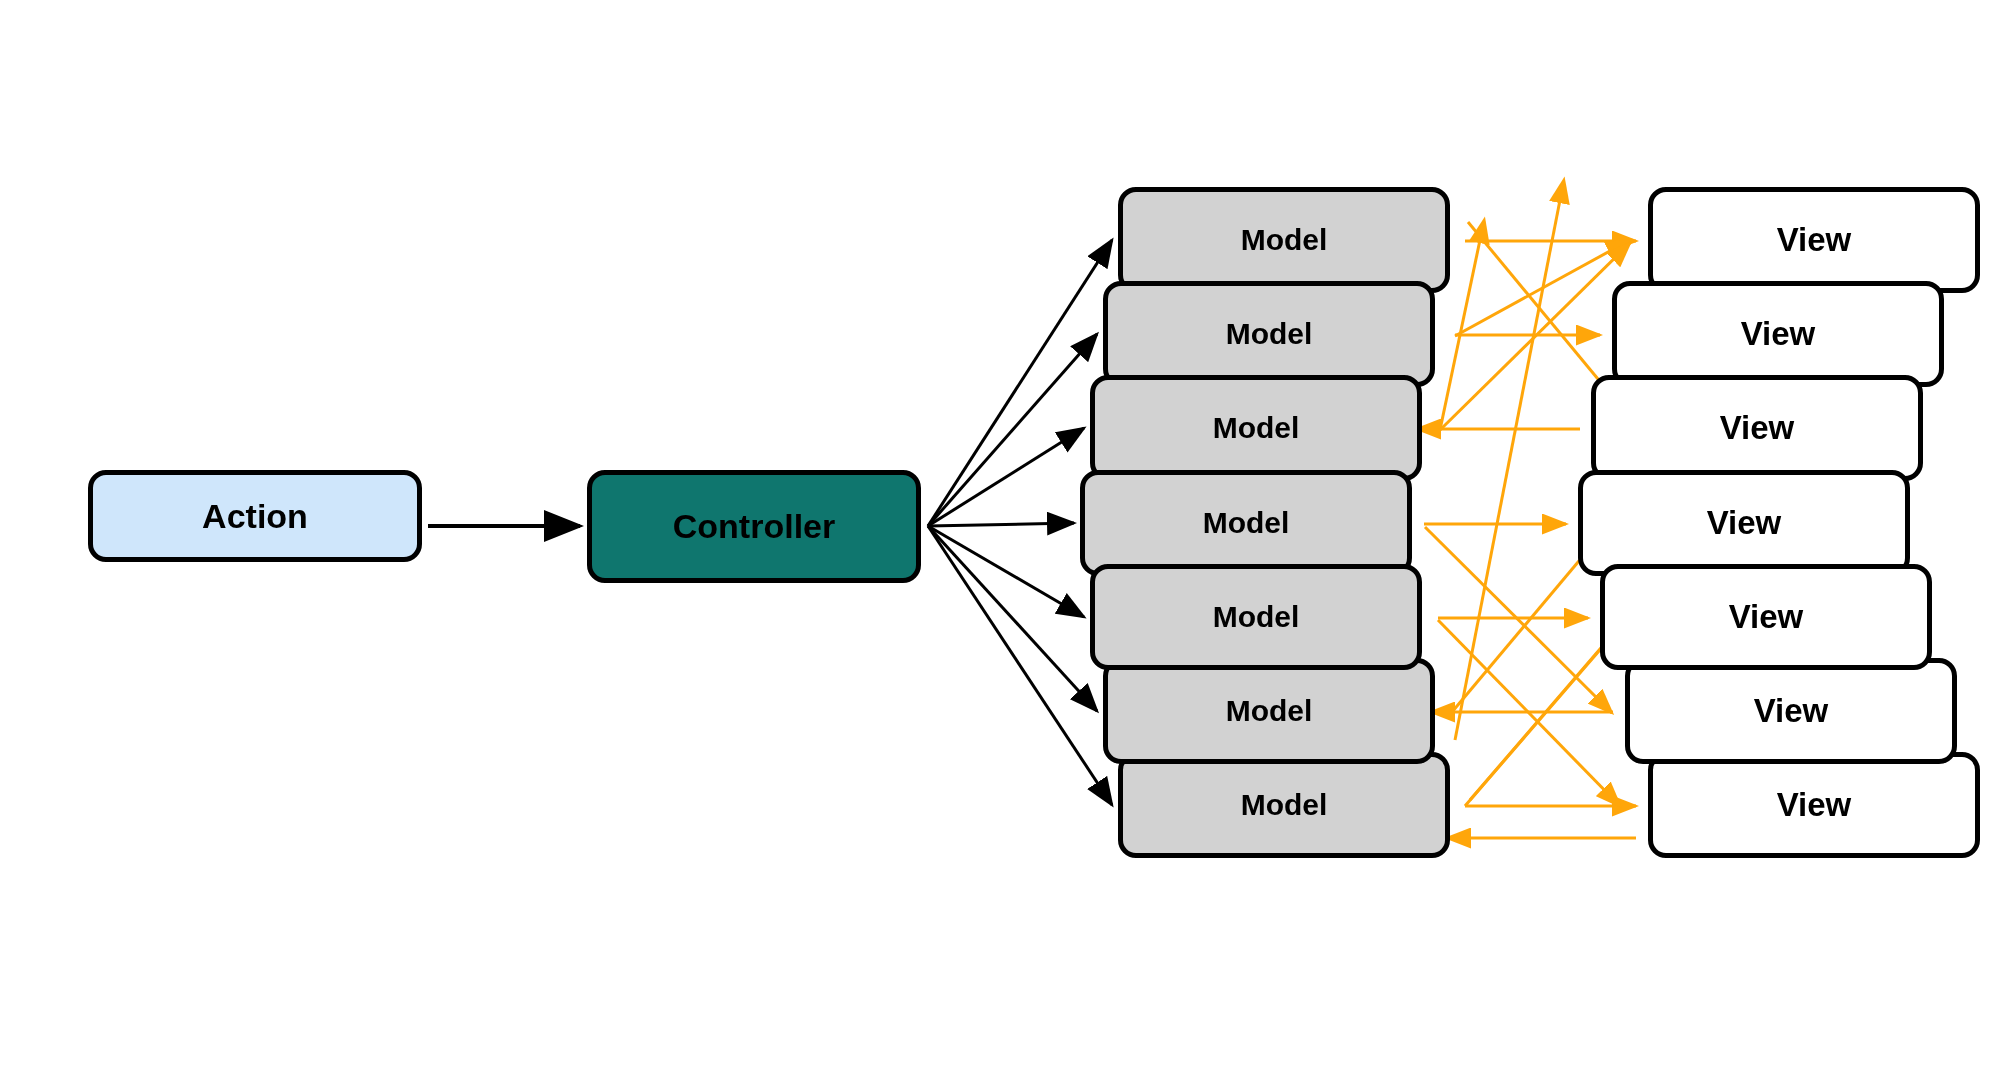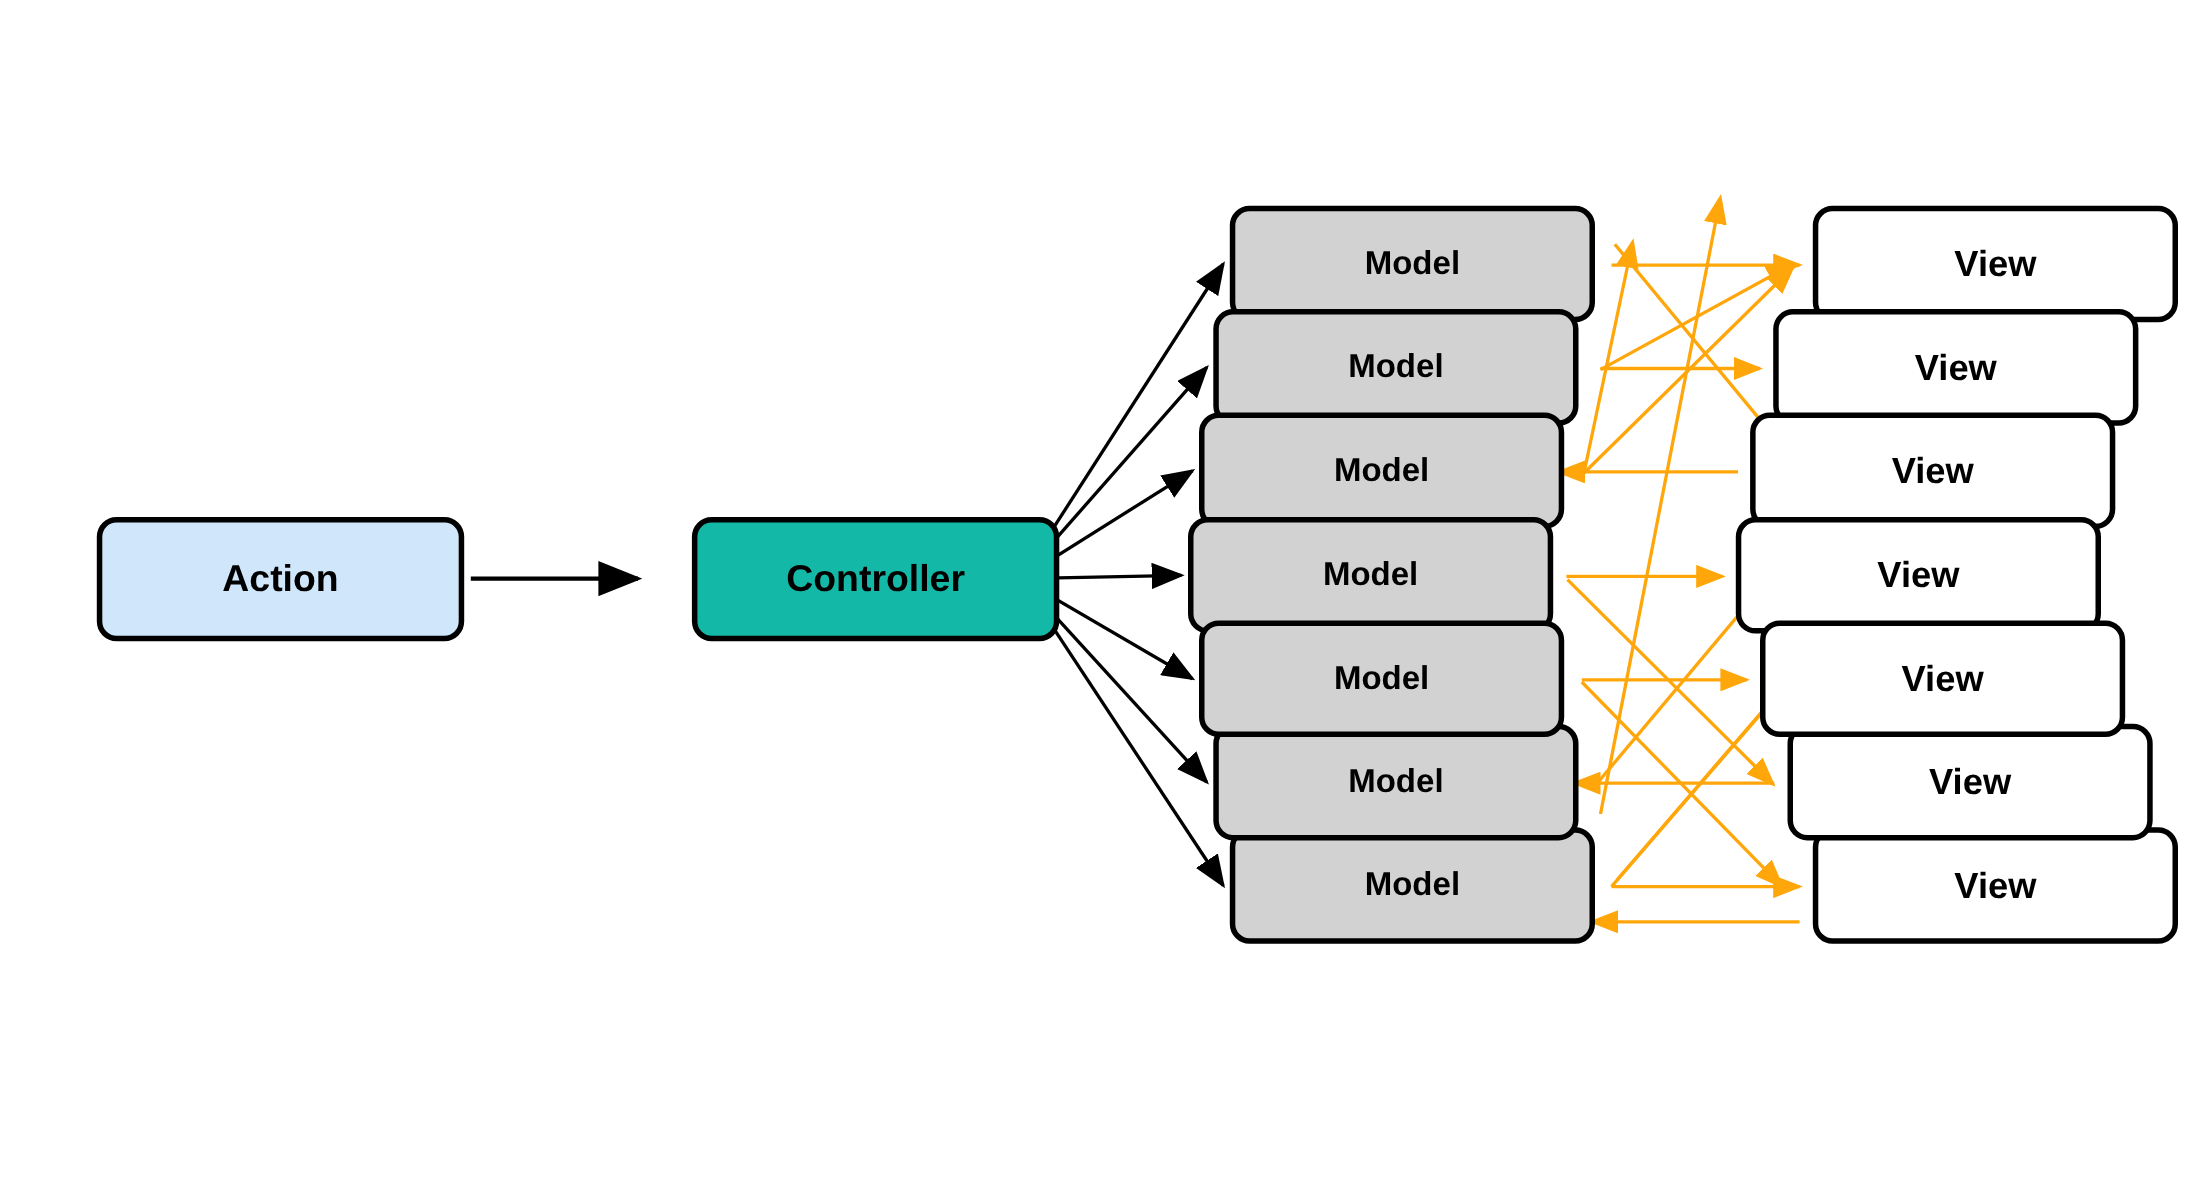--- a/index.html
+++ b/index.html
@@ -96,25 +96,25 @@
         <line x1="1440" y1="430" x2="1630" y2="243" stroke="#ffa60a" stroke-width="3" stroke-linecap="butt" marker-end="url(#ah-orange)"></line>
         <line x1="1425" y1="527" x2="1612" y2="713" stroke="#ffa60a" stroke-width="3" stroke-linecap="butt" marker-end="url(#ah-orange)"></line>
         <line x1="1452" y1="712" x2="1610" y2="524" stroke="#ffa60a" stroke-width="3" stroke-linecap="butt" marker-end="url(#ah-orange)"></line>
         <line x1="1470" y1="800" x2="1625" y2="620" stroke="#ffa60a" stroke-width="3" stroke-linecap="butt" marker-end="url(#ah-orange)"></line>
         <line x1="1465" y1="806" x2="1624" y2="622" stroke="#ffa60a" stroke-width="3" stroke-linecap="butt" marker-end="url(#ah-orange)"></line>
         <line x1="1438" y1="620" x2="1620" y2="806" stroke="#ffa60a" stroke-width="3" stroke-linecap="butt" marker-end="url(#ah-orange)"></line>
         <line x1="1560" y1="200" x2="1455" y2="740" stroke="#ffa60a" stroke-width="3" stroke-linecap="butt" marker-start="url(#ah-orange-start)"></line>
       </g>
   </svg>
 
-  <div class="node action-node" id="node-action" style="left: 88px; top: 470px; width: 334px; height: 113px; background: rgb(207, 230, 251); border-color: rgb(0, 0, 0);">
+  <div class="node action-node" id="node-action" style="left: 88px; top: 470px; width: 334px; height: 92px; background: rgb(207, 230, 251); border-color: rgb(0, 0, 0);">
     <span class="node-label">Action</span>
   </div>
 
-  <div class="node controller-node" id="node-controller" style="left: 587px; top: 470px; width: 334px; height: 113px; background: #14b8a6; border-color: rgb(0, 0, 0); margin-left: 42px;">
+  <div class="node controller-node" id="node-controller" style="left: 587px; top: 470px; width: 334px; height: 113px; background: #0f766e; border-color: rgb(0, 0, 0);">
     <span class="node-label">Controller</span>
   </div>
 
   <div id="model-stack">
       <div class="node model-node" style="left: 1118px; top: 187px; width: 332px; height: 106px; background: rgb(210, 210, 210); border-color: rgb(0, 0, 0); z-index: 10;">
         <span class="node-label">Model</span>
       </div>
       <div class="node model-node" style="left: 1103px; top: 281px; width: 332px; height: 106px; background: rgb(210, 210, 210); border-color: rgb(0, 0, 0); z-index: 11;">
         <span class="node-label">Model</span>
       </div>

